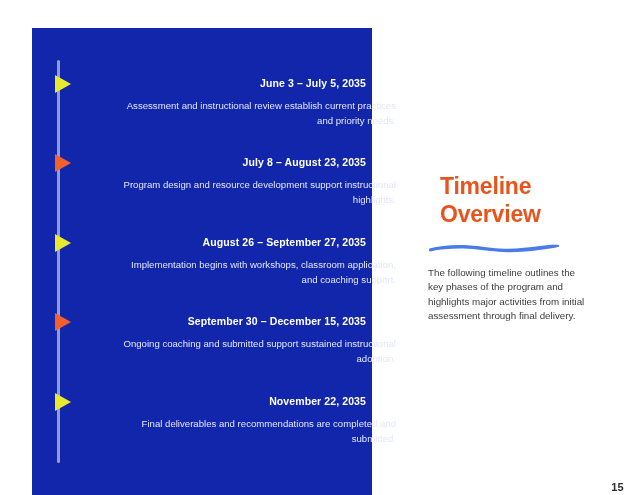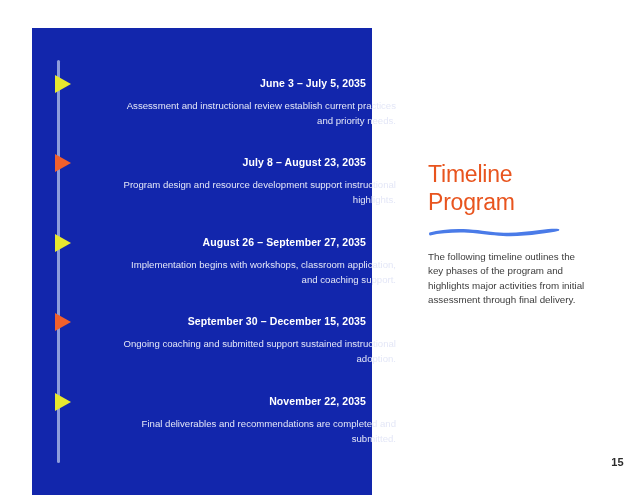--- a/index.html
+++ b/index.html
@@ -93,24 +93,24 @@
   .right-col {
     position: absolute;
     left: 428px;
     top: 160px;
     width: 180px;
   }
 
   .overview-title {
     font-size: 23px;
     line-height: 28px;
-    font-weight: normal;
+    font-weight: bold;
     color: #e8541e;
     letter-spacing: -0.2px;
-    margin: 0;
+    margin: 12px;
   }
 
   .brush-underline {
     margin-top: 8px;
     width: 132px;
     height: 14px;
     display: block;
   }
 
   .overview-paragraph {
@@ -118,21 +118,21 @@
     font-size: 9.8px;
     line-height: 14.4px;
     color: #3c3c3c;
     width: 162px;
   }
 
   
   .page-number {
     position: absolute;
     right: 16px;
-    bottom: 27px;
+    bottom: 2px;
     font-size: 11px;
     font-weight: bold;
     color: #2b2b2b;
     letter-spacing: 0.3px;
     margin-left: 38px;
   }
 </style>
 </head>
 <body>
 
@@ -170,21 +170,21 @@
     <div class="entry-marker"></div>
     <div class="entry-date">November 22, 2035</div>
     <div class="entry-desc">Final deliverables and recommendations are completed and submitted.</div>
   </div>
 
 </div>
 
 <div class="right-col">
   <h1 class="overview-title">
     <span>Timeline</span><br>
-    <span>Program</span>
+    <span>Overview</span>
   </h1>
 
   <svg class="brush-underline" viewBox="0 0 132 14">
     <path d="M1.5,8.6 C12,5.4 26,4.3 40,5.2 C54,6.1 64,8.3 76,8.7 C88,9.1 100,7.4 112,6.0 C120,5.1 126,4.6 130.5,5.0 C131.4,5.1 131.6,6.2 130.8,6.7 C126,8.0 119,8.9 111,10.0 C99,11.6 87,12.6 75,12.0 C63,11.4 53,9.3 40,8.7 C27,8.1 13,9.0 2.2,11.4 C1.1,11.6 0.6,9.0 1.5,8.6 Z" fill="#4a7be8"></path>
   </svg>
 
   <p class="overview-paragraph">The following timeline outlines the key phases of the program and highlights major activities from initial assessment through final delivery.</p>
 </div>
 
 <div class="page-number">15</div>

